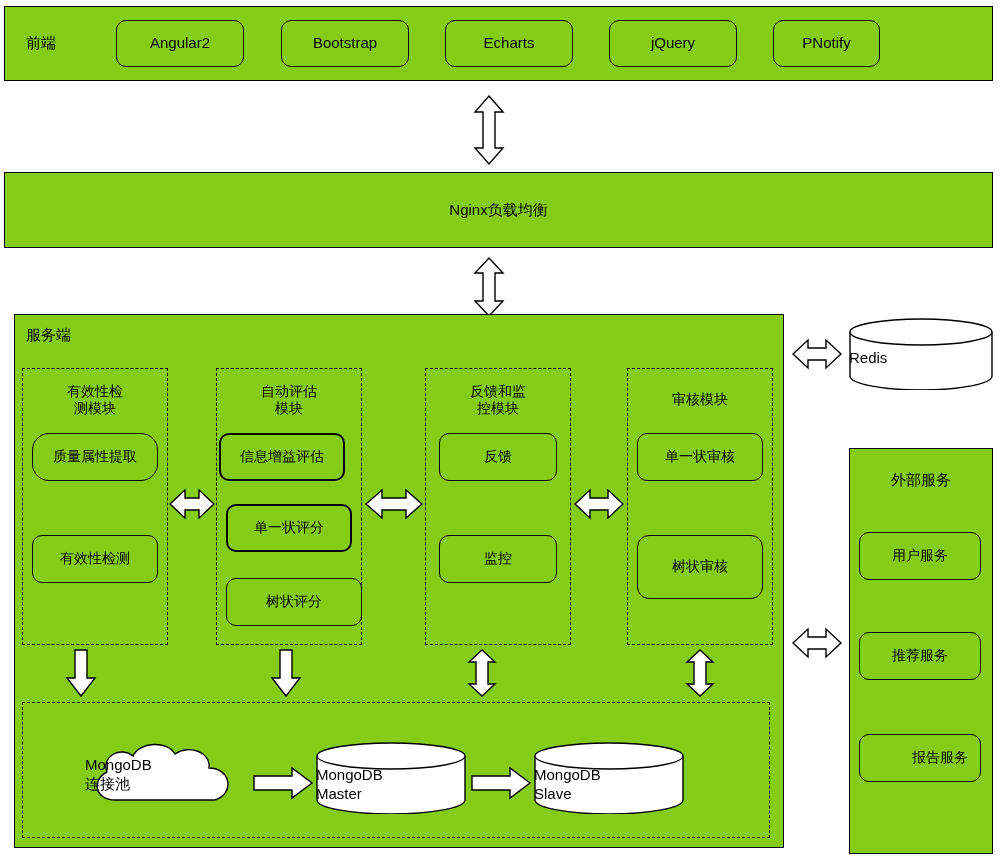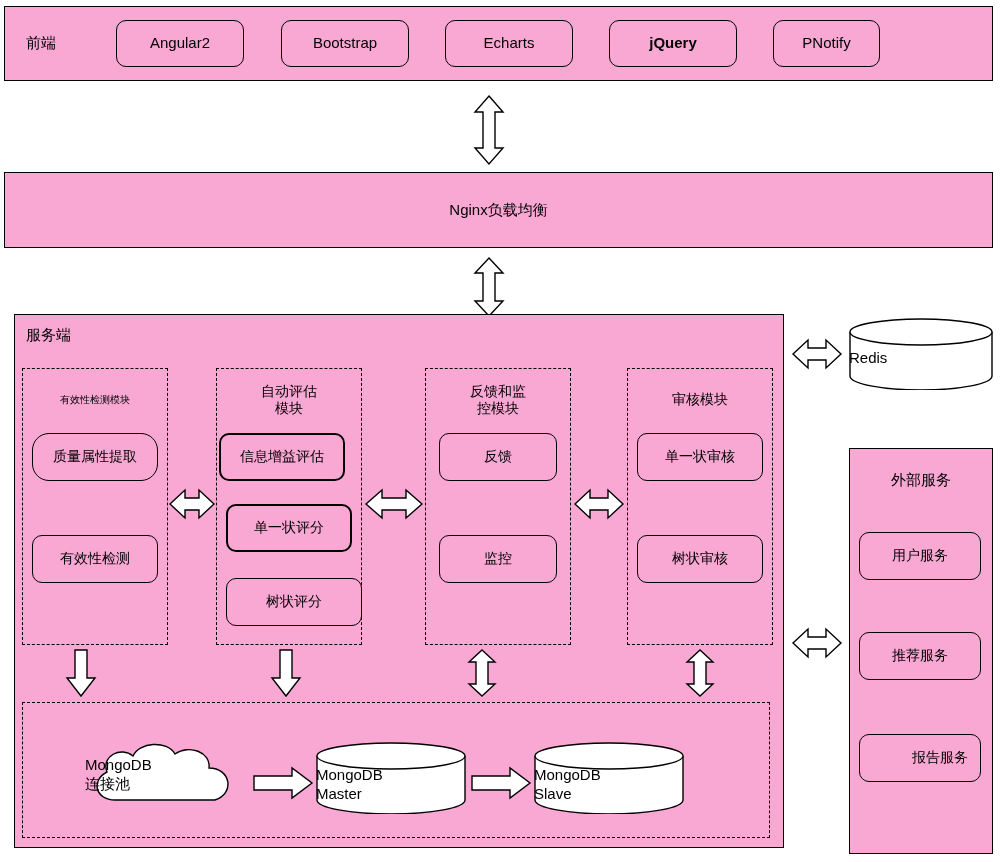--- a/index.html
+++ b/index.html
@@ -15,21 +15,21 @@
     position: relative;
     width: 1000px;
     height: 862px;
     overflow: hidden;
     background: #fff;
   }
   .box {
     position: absolute;
     box-sizing: border-box;
     border: 1px solid #000;
-    background: #f9a8d4;
+    background: #84cc16;
   }
   .dashed {
     border: 1px dashed #000;
   }
   .rounded {
     border-radius: 10px;
   }
   .thick {
     border-width: 2px;
   }
@@ -68,21 +68,21 @@
 
   <div class="box rounded center-text" style="left:116px; top:20px; width:128px; height:47px; font-size:15px;">
       <span>Angular2</span>
     </div>
   <div class="box rounded center-text" style="left:445px; top:20px; width:128px; height:47px; font-size:15px;">
       <span>Echarts</span>
     </div>
   <div class="box rounded center-text" style="left:281px; top:20px; width:128px; height:47px; font-size:15px;">
       <span>Bootstrap</span>
     </div>
-  <div class="box rounded center-text" style="left:609px; top:20px; width:128px; height:47px; font-size:15px;font-weight:bold;">
+  <div class="box rounded center-text" style="left:609px; top:20px; width:128px; height:47px; font-size:15px;">
       <span>jQuery</span>
     </div>
   <div class="box rounded center-text" style="left:773px; top:20px; width:107px; height:47px; font-size:15px;">
       <span>PNotify</span>
     </div>
 
   <svg class="arrow-svg" style="left:473px; top:96px;" width="32" height="68" viewBox="0 0 32 68">
     <polygon points="16,0 30,16 22,16 22,52 30,52 16,68 2,52 10,52 10,16 2,16" fill="#fff" stroke="#000" stroke-width="1.4"></polygon>
   </svg>
 
@@ -91,21 +91,21 @@
     </div>
 
   <svg class="arrow-svg" style="left:473px; top:258px;" width="32" height="58" viewBox="0 0 32 58">
     <polygon points="16,0 30,15 22,15 22,43 30,43 16,58 2,43 10,43 10,15 2,15" fill="#fff" stroke="#000" stroke-width="1.4"></polygon>
   </svg>
 
   <div class="box" style="left:14px; top:314px; width:770px; height:534px;"></div>
   <div class="label" style="left:26px; top:326px; font-size:15px;">服务端</div>
 
   <div class="box dashed" style="left:22px; top:368px; width:146px; height:277px;"></div>
-  <div class="label center-text" style="left:22px; top:378px; width:146px; height:44px; font-size:10px; flex-direction:row;">
+  <div class="label center-text" style="left:22px; top:378px; width:146px; height:44px; font-size:14px; flex-direction:column;">
     <span>有效性检</span>
     <span>测模块</span>
   </div>
   <div class="box rounded center-text" style="left:32px; top:433px; width:126px; height:48px; font-size:14px;border-radius:17px;">
       <span>质量属性提取</span>
     </div>
   <div class="box rounded center-text" style="left:32px; top:535px; width:126px; height:48px; font-size:14px;">
       <span>有效性检测</span>
     </div>
 
@@ -136,21 +136,21 @@
       <span>监控</span>
     </div>
 
   <div class="box dashed" style="left:627px; top:368px; width:146px; height:277px;"></div>
   <div class="label center-text" style="left:627px; top:378px; width:146px; height:44px; font-size:14px;">
       <span>审核模块</span>
     </div>
   <div class="box rounded center-text" style="left:637px; top:433px; width:126px; height:48px; font-size:14px;">
       <span>单一状审核</span>
     </div>
-  <div class="box rounded center-text" style="left:637px; top:535px; width:126px; height:48px; font-size:14px;">
+  <div class="box rounded center-text" style="left:637px; top:535px; width:126px; height:64px; font-size:14px;border-radius:12px;">
       <span>树状审核</span>
     </div>
 
   <svg class="arrow-svg" style="left:170px; top:488px;" width="44" height="32" viewBox="0 0 44 32">
     <polygon points="0,16 15,2 15,10 29,10 29,2 44,16 29,30 29,22 15,22 15,30" fill="#fff" stroke="#000" stroke-width="1.4"></polygon>
   </svg>
   <svg class="arrow-svg" style="left:366px; top:488px;" width="56" height="32" viewBox="0 0 56 32">
     <polygon points="0,16 16,2 16,10 40,10 40,2 56,16 40,30 40,22 16,22 16,30" fill="#fff" stroke="#000" stroke-width="1.4"></polygon>
   </svg>
   <svg class="arrow-svg" style="left:575px; top:488px;" width="48" height="32" viewBox="0 0 48 32">

